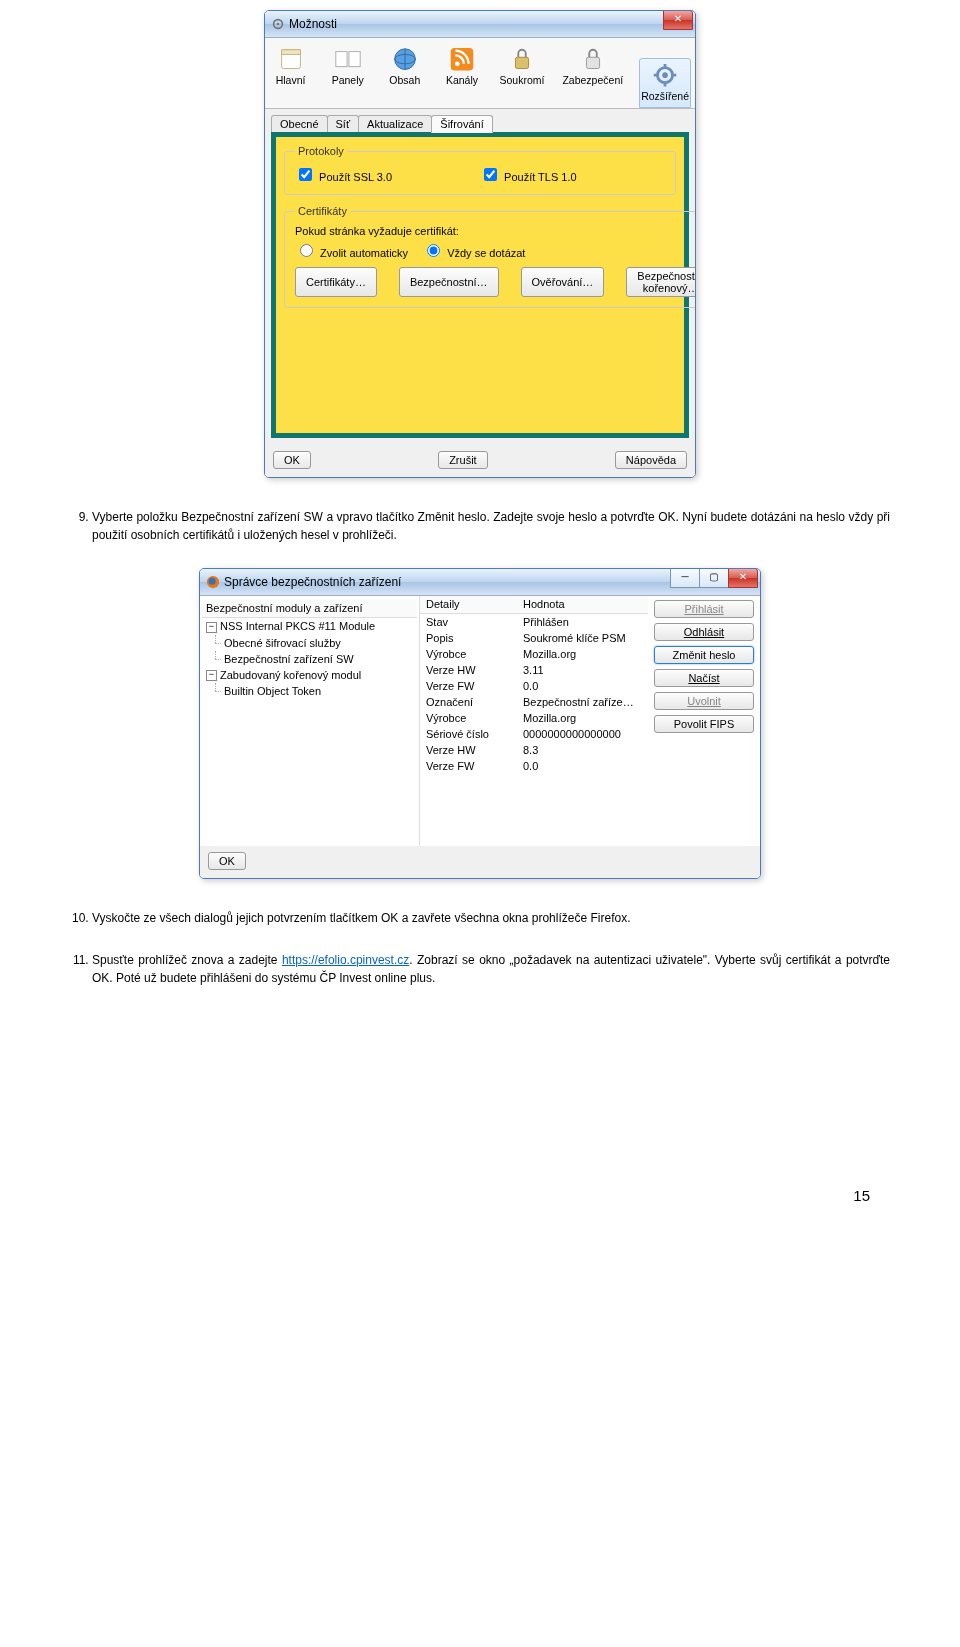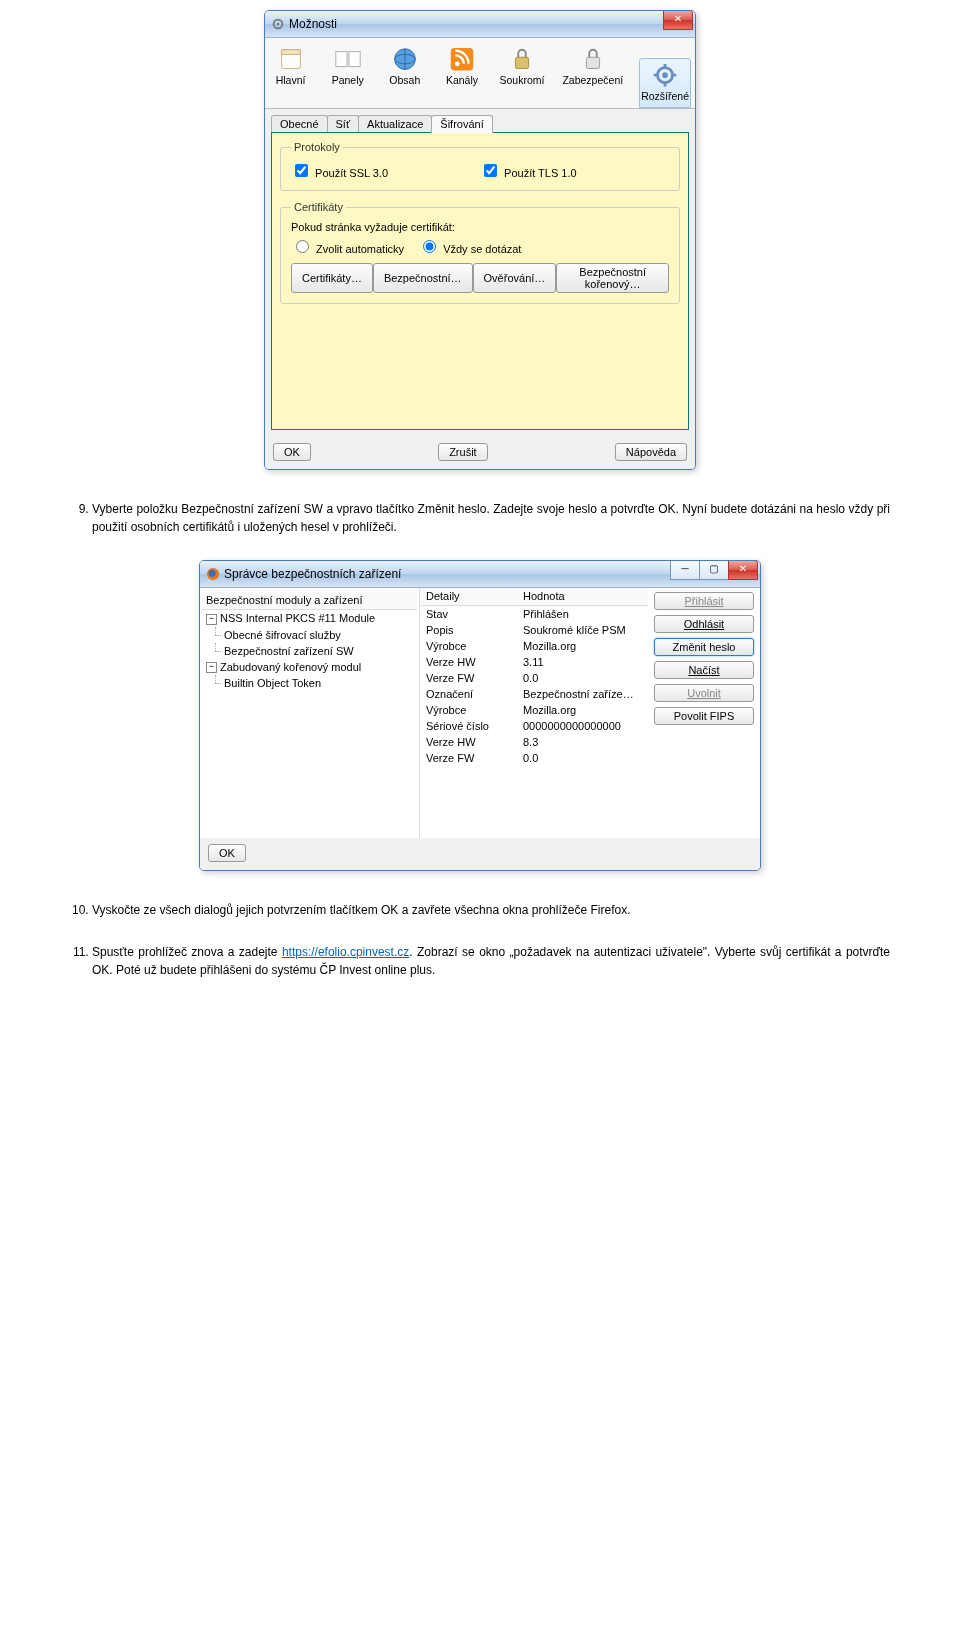--- a/index.html
+++ b/index.html
@@ -95,23 +95,23 @@
     border-radius: 3px 3px 0 0;
     cursor: default;
   }
   .tabstrip .tab.active {
     background: #fafafa;
     border-bottom: 1px solid #fafafa;
     position: relative;
     z-index: 2;
   }
   .tabcontent {
-    border: 1px solid #0f766e;
+    border: 5px solid #0f766e;
     margin: 0 6px 6px 6px;
-    background: #fef9c3;
+    background: #fde047;
     padding: 8px;
     font-size: 11px;
     min-height: 280px;
     position: relative;
     top: -1px;
   }
   fieldset.group {
     border: 1px solid #ccc;
     border-radius: 3px;
     padding: 8px 10px 10px 10px;
@@ -125,21 +125,21 @@
   .row { display: flex; align-items: center; }
   .chk { margin-right: 4px; }
   .btn {
     font-size: 11px;
     padding: 2px 10px;
     background: linear-gradient(to bottom,#fdfdfd,#e7e7e7);
     border: 1px solid #999;
     border-radius: 3px;
     cursor: default;
   }
-  .btn-row { display: flex; gap: 0; margin-top: 8px; }
+  .btn-row { display: flex; gap: 22px; margin-top: 8px; }
   .bottom-btns {
     display: flex;
     justify-content: space-between;
     padding: 6px 8px 8px 8px;
     gap: 6px;
     background: #f0f0f0;
   }
   
   .tree-col {
     width: 215px;
@@ -454,14 +454,15 @@
     </div>
   </div>
 
   <ol class="doc" start="10">
     <li>Vyskočte ze všech dialogů jejich potvrzením tlačítkem OK a zavřete všechna okna prohlížeče Firefox.</li>
     <li>
       <span>Spusťte prohlížeč znova a zadejte </span><a class="link">https://efolio.cpinvest.cz</a><span>. Zobrazí se okno „požadavek na autentizaci uživatele". Vyberte svůj certifikát a potvrďte OK. Poté už budete přihlášeni do systému ČP Invest online plus.</span>
     </li>
   </ol>
 
+  <div class="pgnum">15</div>
 
 </div>
 
 </body></html>

